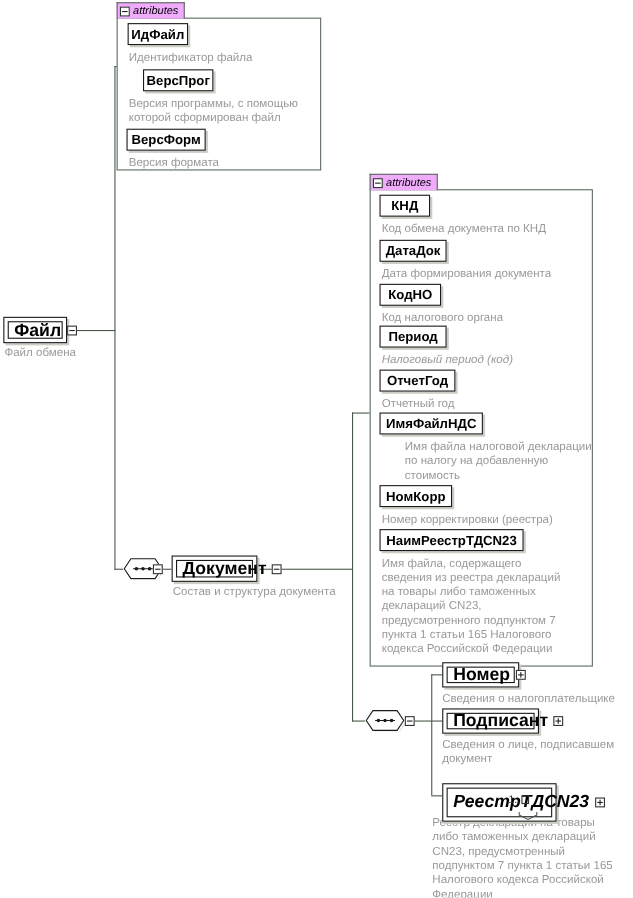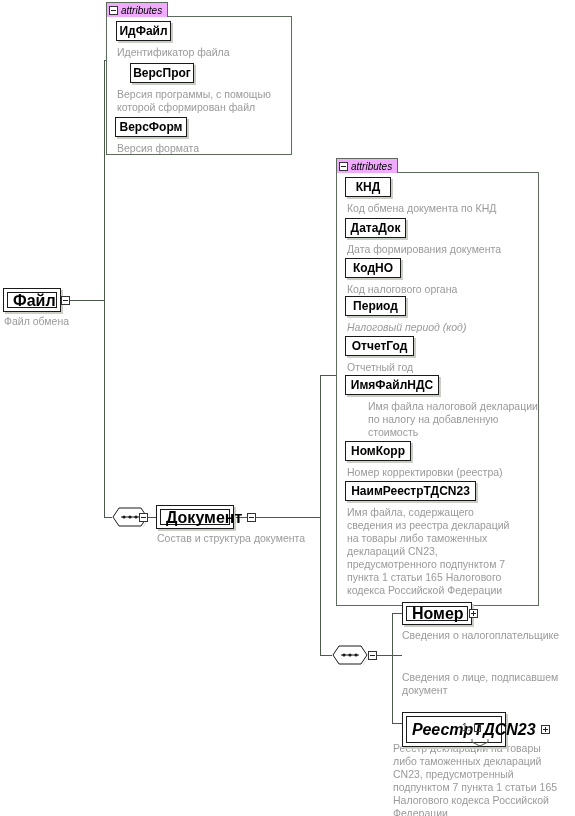--- a/index.html
+++ b/index.html
@@ -363,20 +363,26 @@
   <div class="stub" style="left:368px; top:651px;"></div>
 
   <div class="elbox" style="left:402px; top:602px; width:70px; height:23px;">
     <div class="elbox-inner">
       <span class="node-label">Номер</span>
       <span class="pm-box plus"></span>
     </div>
   </div>
   <div class="desc" style="left:402px; top:629px; width:175px;">Сведения о налогоплательщике</div>
 
+  <div class="elbox" style="left:402px; top:644px; width:88px; height:23px;">
+    <div class="elbox-inner">
+      <span class="node-label">Подписант</span>
+      <span class="pm-box plus"></span>
+    </div>
+  </div>
   <div class="desc" style="left:402px; top:671px; width:175px;">Сведения о лице, подписавшем
 документ</div>
 
   <div class="elbox" style="left:402px; top:712px; width:104px; height:35px;font-style:italic;">
     <div class="elbox-inner">
       <span class="node-label">РеестрТДCN23</span>
       <span class="pm-box plus"></span>
     </div>
   </div>
 

